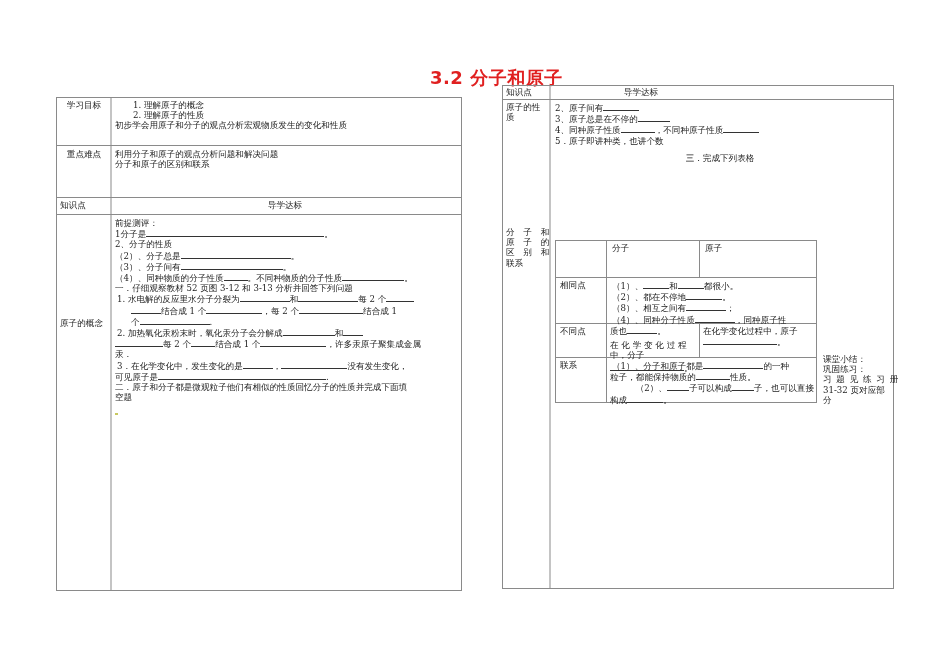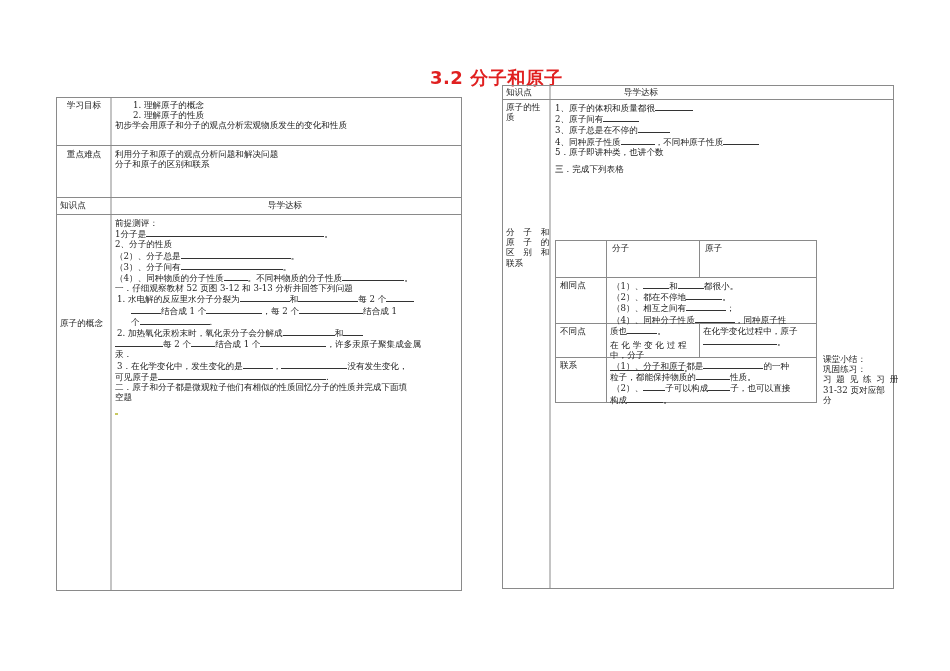--- a/index.html
+++ b/index.html
@@ -72,26 +72,25 @@
 
 <div class="panel" style="left:502px; top:85px; width:392px; height:504px;">
   <div class="vline" style="left:46px; top:0; height:502px;"></div>
   <div class="hline" style="left:0; top:13px; width:390px;"></div>
 
   <div class="cell" style="left:3px; top:1px; width:42px;">知识点</div>
   <div class="cell center" style="left:48px; top:1px; width:180px;">导学达标</div>
 
   <div class="cell" style="left:3px; top:16px; width:36px;">原子的性质</div>
   <div class="cell" style="left:52px; top:16px; width:330px;">
-    <div class="line"><span>1、原子的体积和质量都很</span><span class="blank" style="width:38px;"></span></div>
     <div class="line"><span>2、原子间有</span><span class="blank" style="width:36px;"></span></div>
     <div class="line"><span>3、原子总是在不停的</span><span class="blank" style="width:32px;"></span></div>
     <div class="line"><span>4、同种原子性质</span><span class="blank" style="width:34px;"></span><span>，不同种原子性质</span><span class="blank" style="width:36px;"></span></div>
     <div class="line">5．原子即讲种类，也讲个数</div>
-    <div class="line" style="margin-top:7px;">三．完成下列表格</div>
+    <div class="line" style="margin-top:7px;text-align:center;">三．完成下列表格</div>
   </div>
 
   <div class="cell" style="left:3px; top:141px; width:40px;">
     <div class="line vert">分 子 和</div>
     <div class="line vert">原 子 的</div>
     <div class="line vert">区 别 和</div>
     <div class="line">联系</div>
   </div>
 
   <div class="inner" style="left:52px; top:154px; width:262px; height:163px;">
@@ -122,21 +121,21 @@
     </div>
     <div class="ic" style="left:147px; top:85px; width:112px;">
       <div class="line">在化学变化过程中，原子</div>
       <div class="line"><span class="blank" style="width:74px;"></span>。</div>
     </div>
 
     <div class="ic" style="left:4px; top:119px;">联系</div>
     <div class="ic" style="left:54px; top:119px; width:204px;">
       <div class="line" style="padding-left:2px;"><span>（1）、分子和原子都是</span><span class="blank" style="width:60px;"></span><span>的一种</span></div>
       <div class="line"><span>粒子，都能保持物质的</span><span class="blank" style="width:34px;"></span><span>性质。</span></div>
-      <div class="line" style="padding-left:2px;"><span>（2）、</span><span class="blank" style="width:22px;"></span><span>子可以构成</span><span class="blank" style="width:22px;"></span><span>子，也可以直接</span></div>
+      <div class="line" style="padding-left:2px;text-align:right;"><span>（2）、</span><span class="blank" style="width:22px;"></span><span>子可以构成</span><span class="blank" style="width:22px;"></span><span>子，也可以直接</span></div>
       <div class="line"><span>构成</span><span class="blank" style="width:36px;"></span>。</div>
     </div>
   </div>
 
   <div class="cell" style="left:320px; top:268px; width:66px;">
     <div class="line">课堂小结：</div>
     <div class="line">巩固练习：</div>
     <div class="line" style="letter-spacing:1px;">习 题 见 练 习 册</div>
     <div class="line">31-32 页对应部</div>
     <div class="line">分</div>

